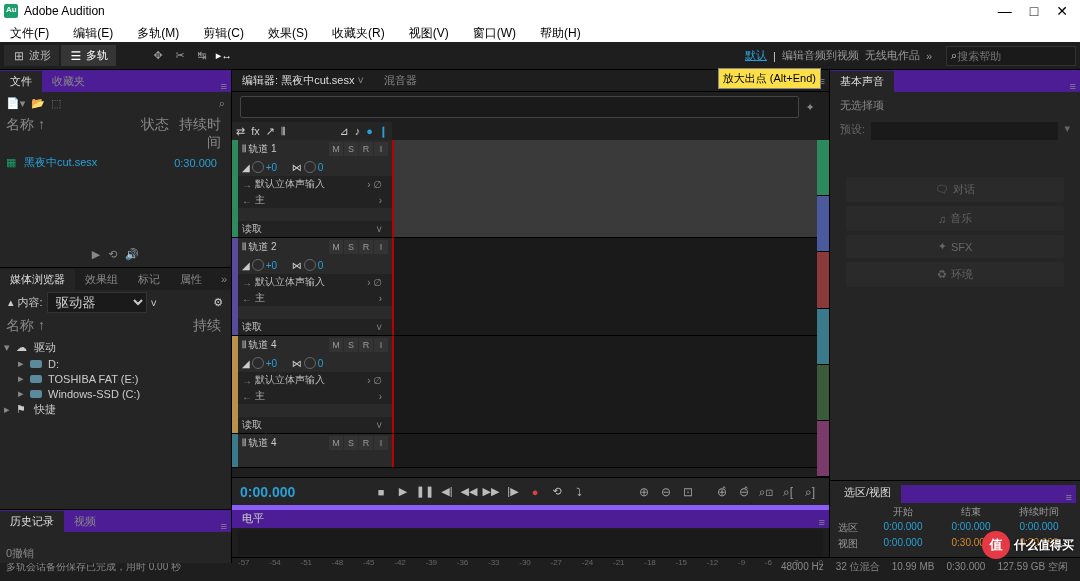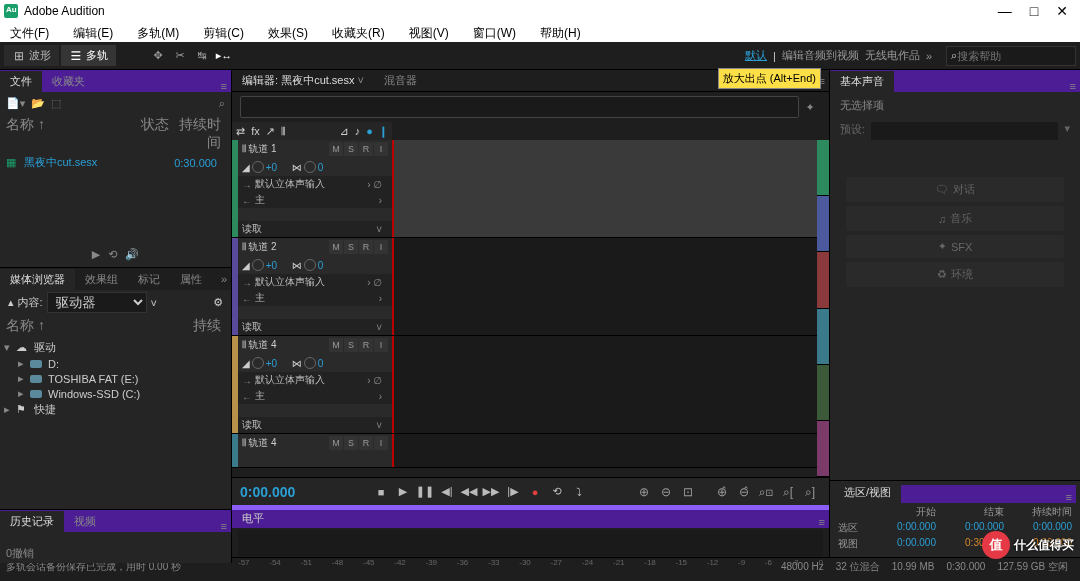--- a/index.html
+++ b/index.html
@@ -96,21 +96,21 @@
 .lv-tab{padding:2px 10px;color:#ccc;display:inline-block}
 .lv-meter{height:26px;background:#1a1a1a;margin:2px 6px;position:relative}
 .right-panel{width:251px;background:#252525;border-left:1px solid #000;display:flex;flex-direction:column}
 .rp-msg{padding:6px 10px;color:#888;}
 .rp-preset{padding:3px 10px;color:#666;display:flex;gap:6px}
 .rp-preset-box{flex:1;background:#1a1a1a;height:18px}
 .rp-info{padding:10px;color:#999;text-align:center;font-size:10px}
 .rp-btn{margin:4px 16px;padding:5px;background:#2a2a2a;color:#666;text-align:center;border-radius:2px;display:flex;align-items:center;justify-content:center;gap:4px}
 .sel-panel{border-top:1px solid #000;padding:4px}
 .sel-grid{display:grid;grid-template-columns:30px 1fr 1fr 1fr;gap:2px;font-size:10px;padding:2px 4px}
-.sel-grid div{text-align:right;color:#999}
+.sel-grid div{text-align:center;color:#999}
 .sel-grid .lbl{text-align:left}
 .sel-grid .blue{color:#2a9fd6}
 .sel-grid .orange{color:#d68a2a}
 .statusbar{height:18px;background:#1e1e1e;color:#888;display:flex;align-items:center;padding:0 6px;font-size:10px;border-top:1px solid #000}
 .statusbar .sp{flex:1}
 .statusbar .st-item{padding:0 6px}
 .history-area{position:absolute;left:0;bottom:18px;width:232px;height:54px;background:#252525;border-top:1px solid #000;border-right:1px solid #000}
 .watermark{position:absolute;right:6px;bottom:22px;z-index:200;display:flex;align-items:center;gap:4px}
 .wm-circle{width:28px;height:28px;background:#e63946;border-radius:50%;color:#fff;display:flex;align-items:center;justify-content:center;font-size:13px;font-weight:bold}
 .wm-text{color:#fff;font-size:12px;font-weight:bold;text-shadow:0 0 3px #000}

